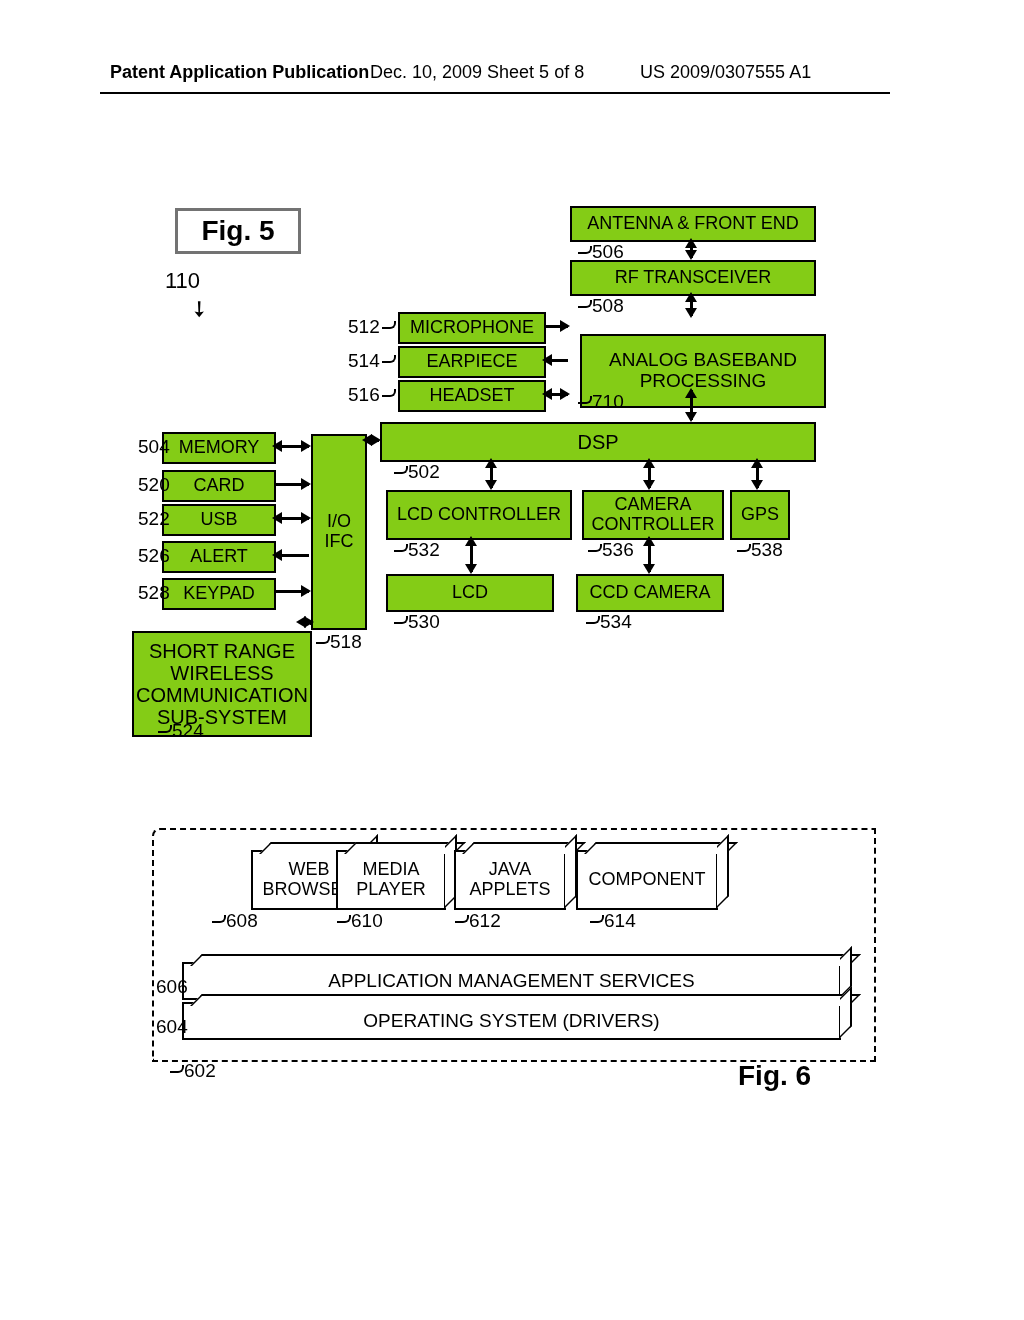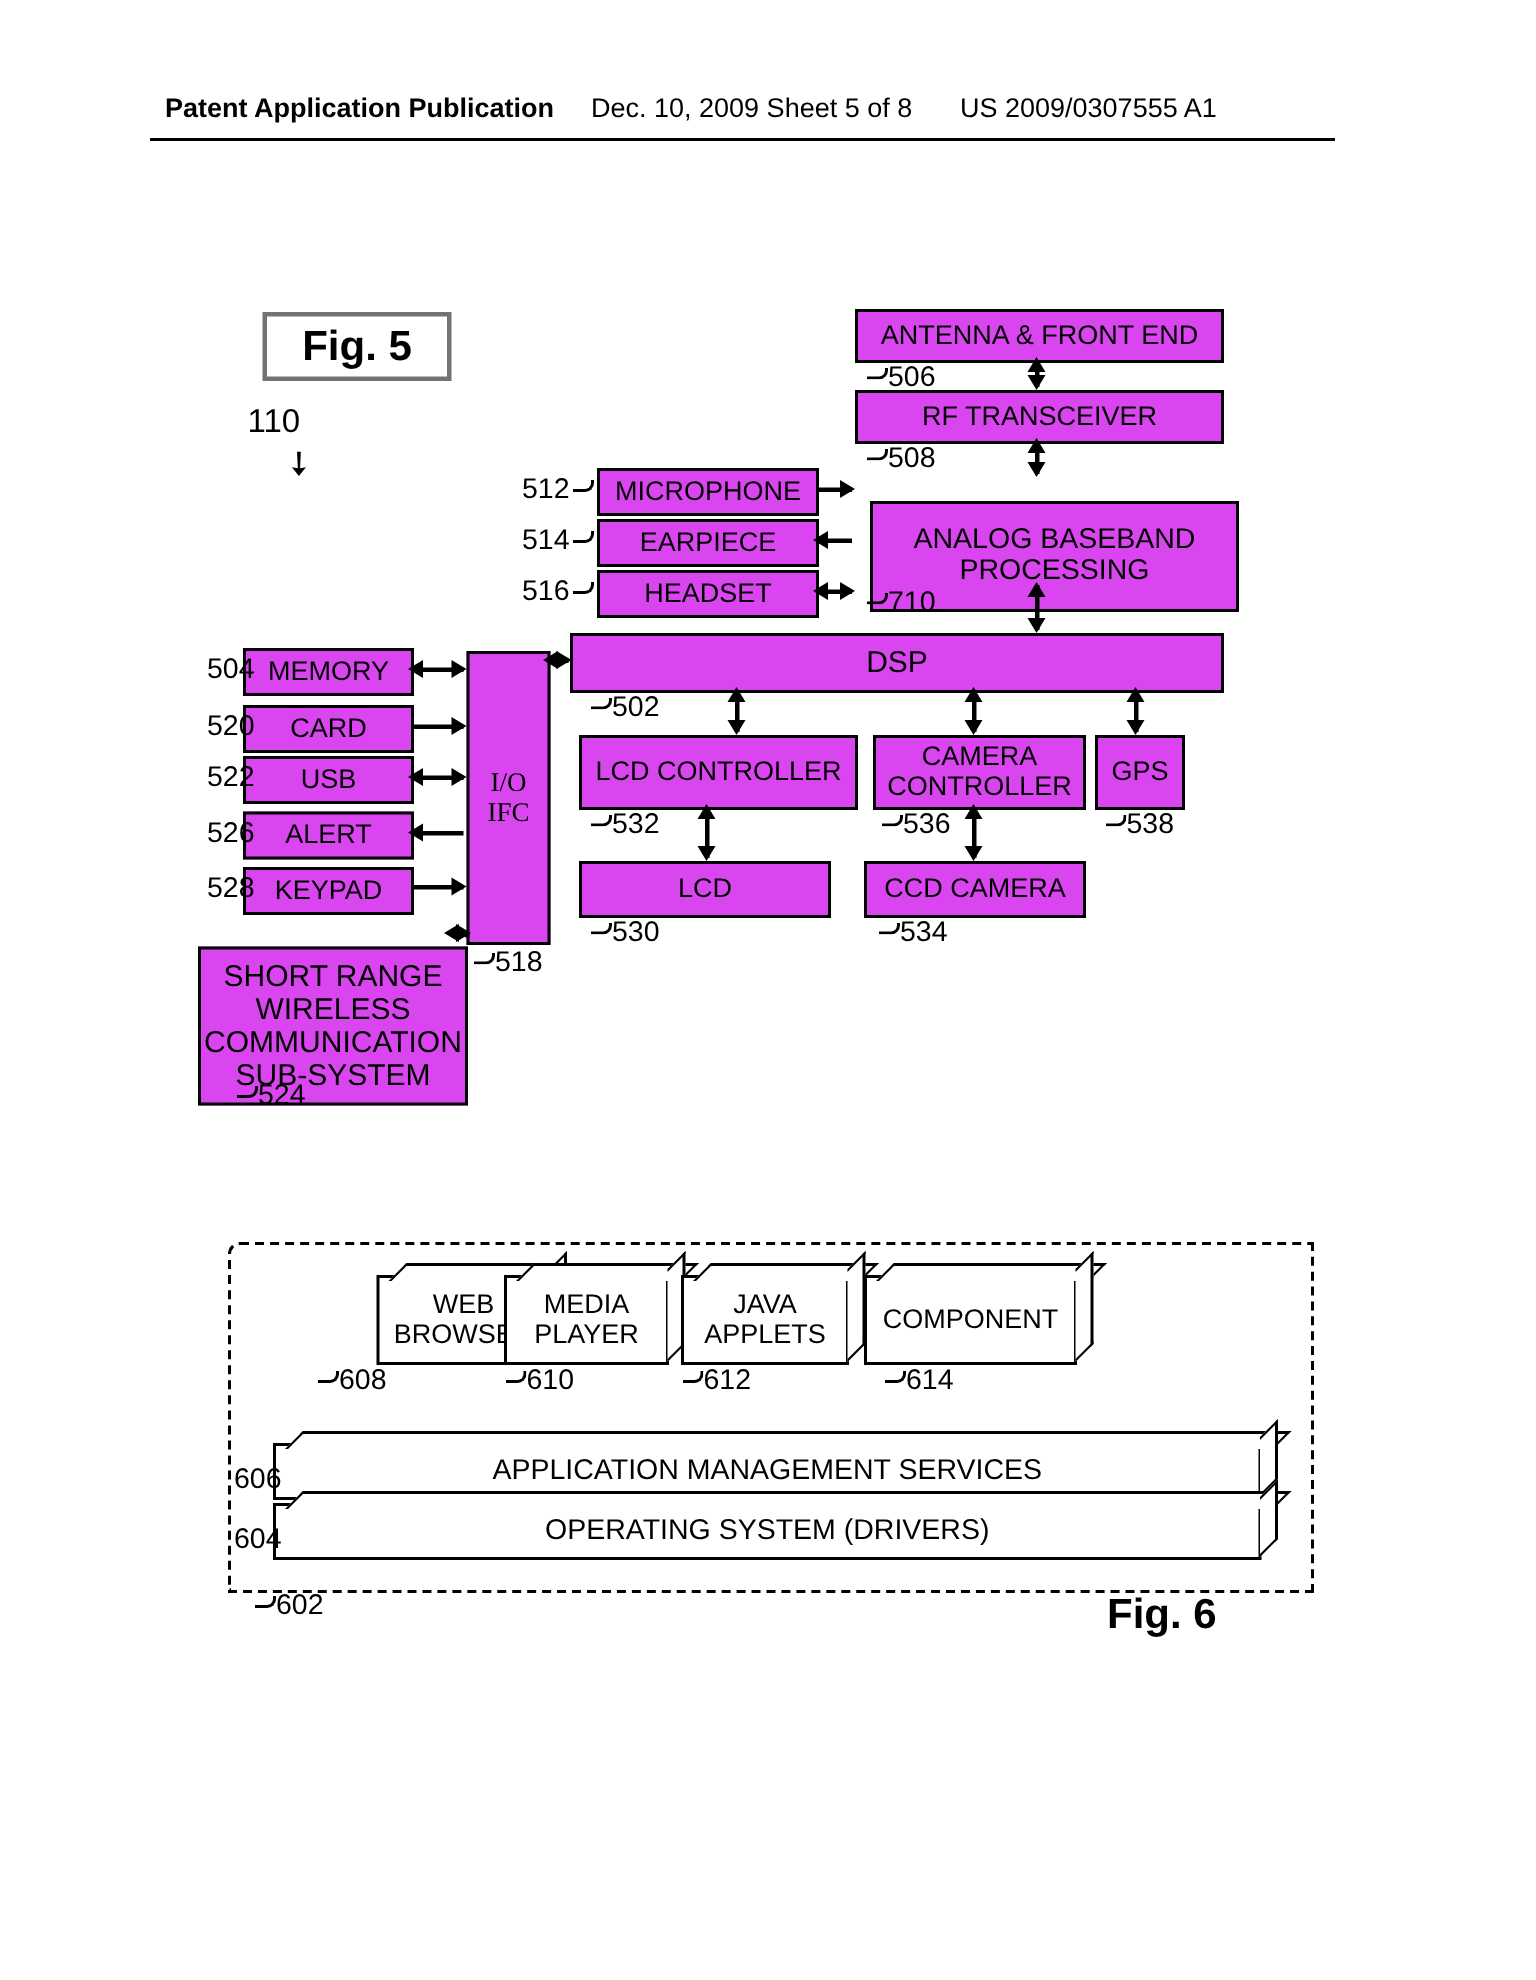--- a/index.html
+++ b/index.html
@@ -20,21 +20,20 @@
     font-size: 18px;
   }
   .header-left {
     position: absolute;
     left: 110px;
     font-weight: bold;
   }
   .header-mid {
     position: absolute;
     left: 370px;
-    margin-left: 24px;
   }
   .header-right {
     position: absolute;
     left: 640px;
   }
   .hr {
     position: absolute;
     top: 92px;
     left: 100px;
     width: 790px;
@@ -67,21 +66,21 @@
     transform: rotate(45deg);
   }
   .box {
     position: absolute;
     border: 2.5px solid #000;
     font-size: 18px;
     text-align: center;
     display: flex;
     align-items: center;
     justify-content: center;
-    background: #d946ef;
+    background: #84cc16;
     line-height: 1.1;
   }
   .reflabel {
     position: absolute;
   }
   .reflabel .squig {
     display: inline-block;
     border-bottom: 2px solid #000;
     border-right: 2px solid #000;
     width: 12px;
@@ -97,21 +96,21 @@
   .b512 { top: 312px; left: 398px; width: 144px; height: 28px; }
   .b514 { top: 346px; left: 398px; width: 144px; height: 28px; }
   .b516 { top: 380px; left: 398px; width: 144px; height: 28px; }
   .b502 { top: 422px; left: 380px; width: 432px; height: 36px; font-size: 20px; }
   .b504 { top: 432px; left: 162px; width: 110px; height: 28px; }
   .b520 { top: 470px; left: 162px; width: 110px; height: 28px; }
   .b522 { top: 504px; left: 162px; width: 110px; height: 28px; }
   .b526 { top: 541px; left: 162px; width: 110px; height: 28px; }
   .b528 { top: 578px; left: 162px; width: 110px; height: 28px; }
   .b524 { top: 631px; left: 132px; width: 176px; height: 102px; font-size: 20px; }
-  .b518 { top: 434px; left: 311px; width: 52px; height: 192px; font-size: 18px; font-family: Liberation Serif, serif; }
+  .b518 { top: 434px; left: 311px; width: 52px; height: 192px; font-size: 18px; }
   .b532 { top: 490px; left: 386px; width: 182px; height: 46px; }
   .b536 { top: 490px; left: 582px; width: 138px; height: 46px; }
   .b538 { top: 490px; left: 730px; width: 56px; height: 46px; }
   .b530 { top: 574px; left: 386px; width: 164px; height: 34px; }
   .b534 { top: 574px; left: 576px; width: 144px; height: 34px; }
   
   .arr {
     position: absolute;
     background: #000;
   }

